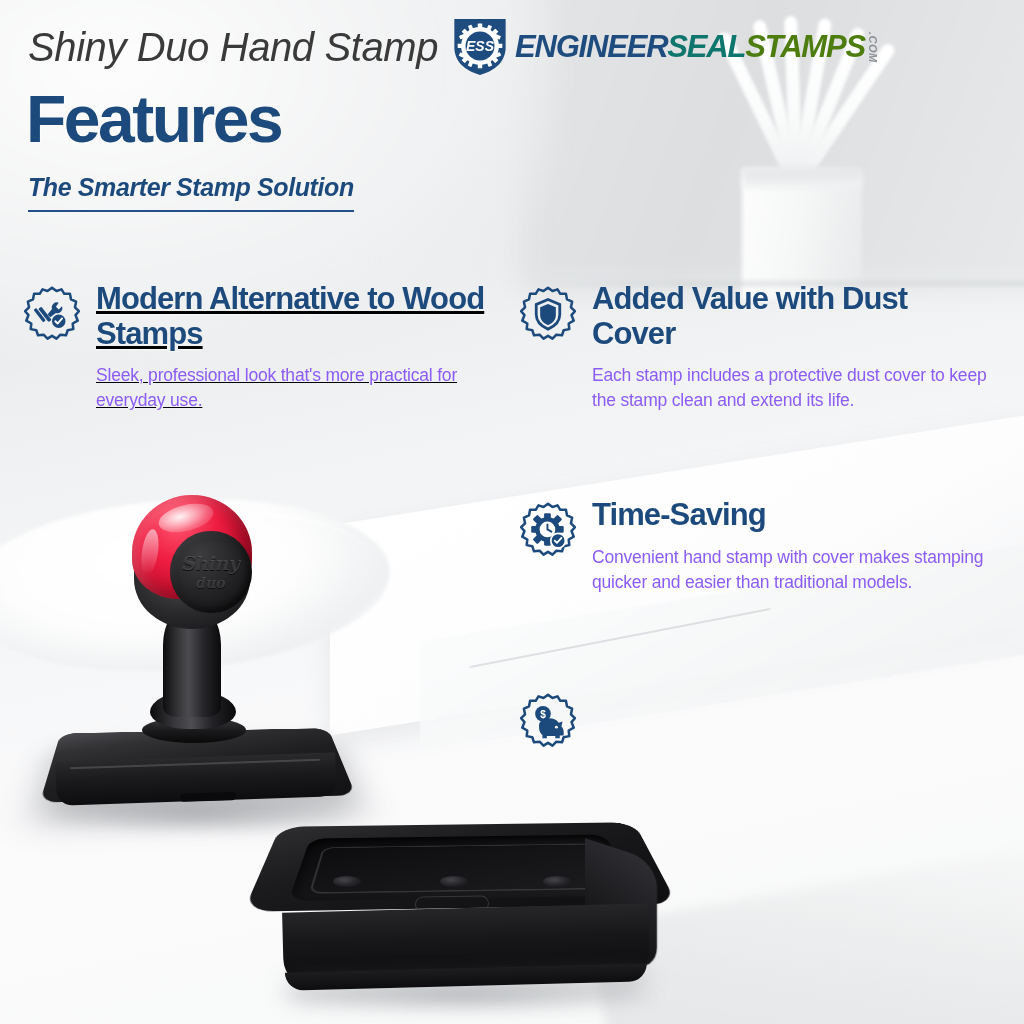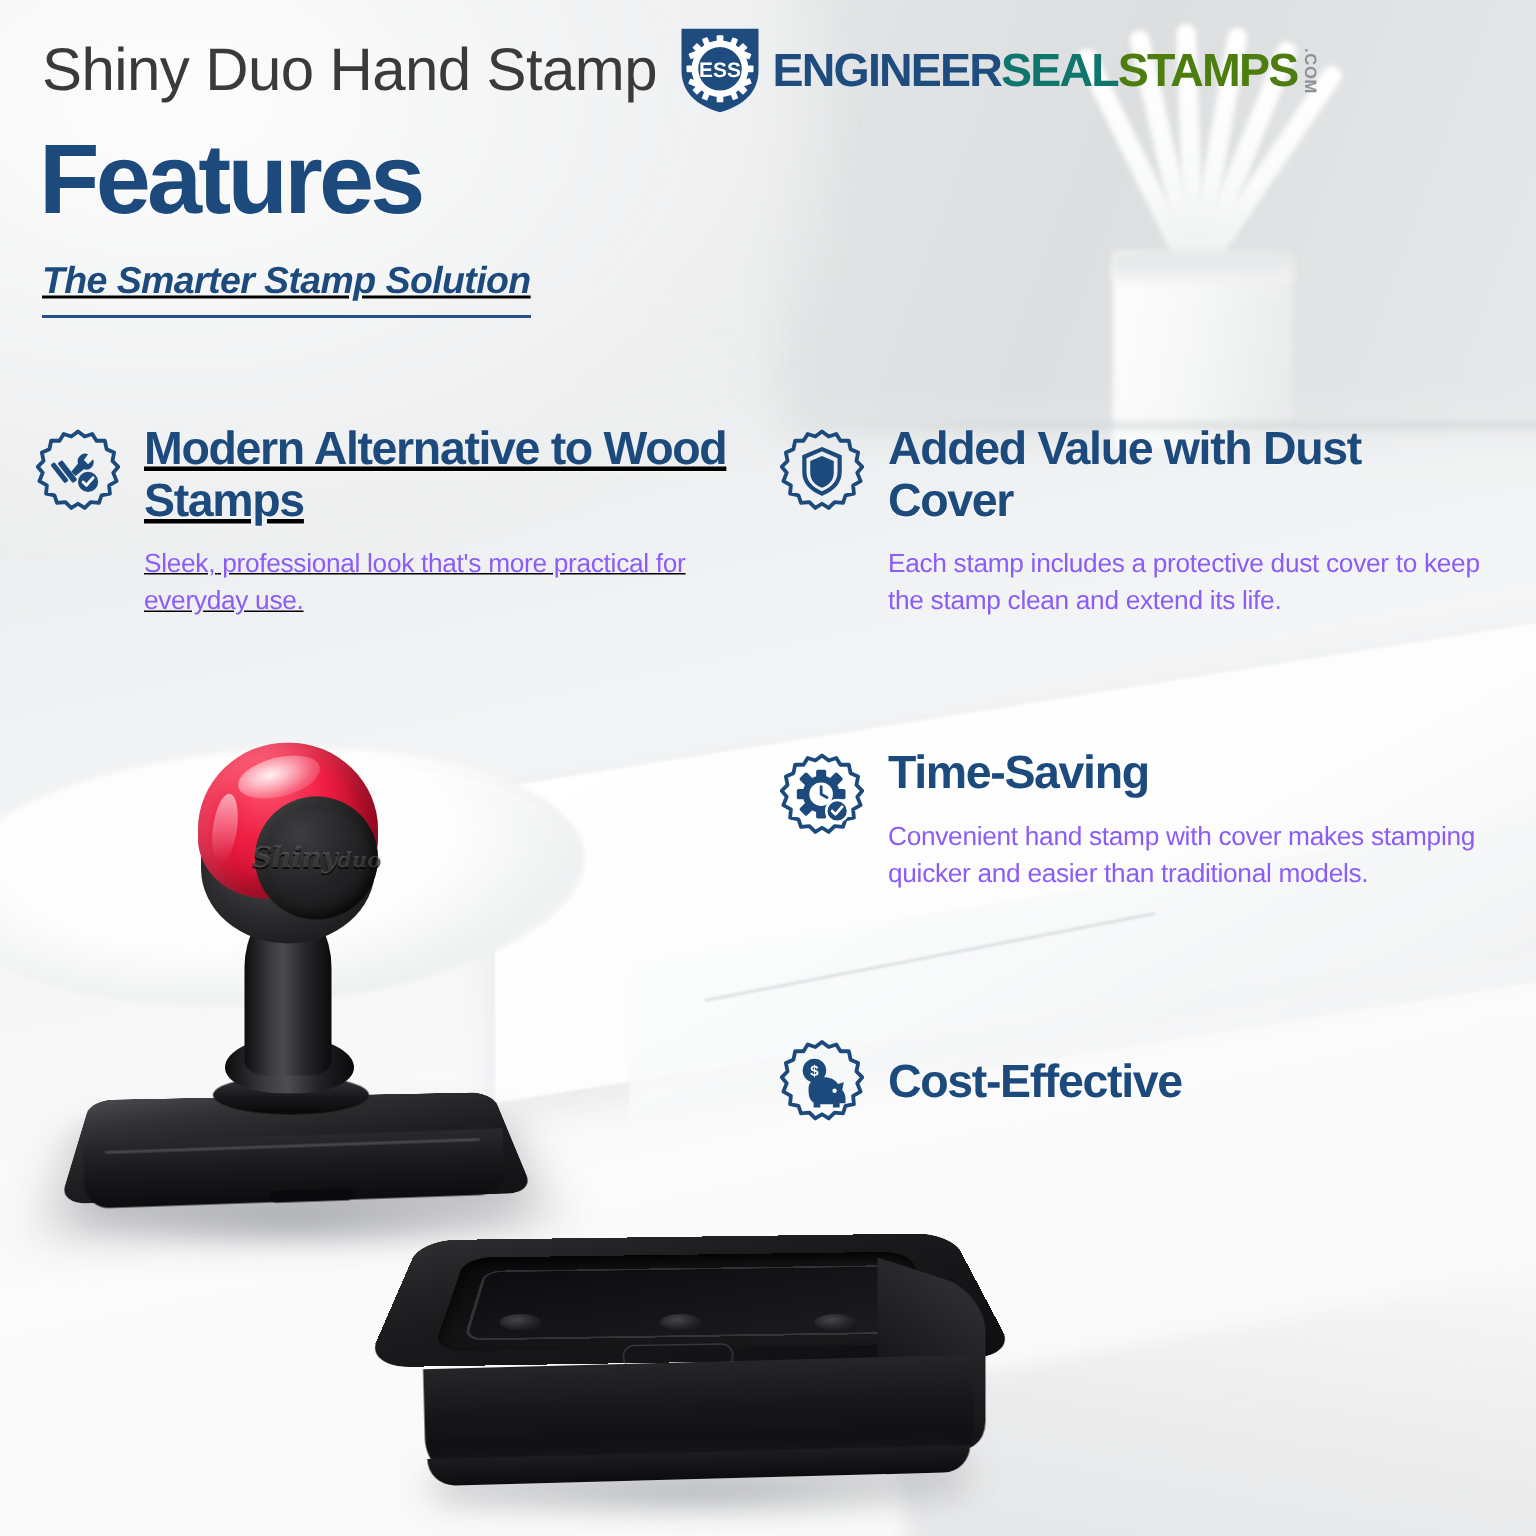--- a/index.html
+++ b/index.html
@@ -142,21 +142,21 @@
   .knob-lower {
     position: absolute; left: 104px; top: 72px; width: 116px; height: 62px;
     background: radial-gradient(ellipse at 40% 20%, #4a4a4c 0%, #2b2b2d 45%, #121214 100%);
     border-radius: 0 0 58px 58px / 0 0 50px 50px;
   }
   .knob-cap {
     position: absolute; left: 140px; top: 36px; width: 82px; height: 82px;
     background: radial-gradient(circle at 36% 30%, #3d3d40 0%, #242426 48%, #0f0f11 100%);
     border-radius: 50%;
     box-shadow: inset -3px -3px 8px rgba(0,0,0,.7), inset 2px 2px 6px rgba(120,120,125,.25);
-    display: flex; flex-direction: row; align-items: center; justify-content: center;
+    display: flex; flex-direction: column; align-items: center; justify-content: center;
   }
   .cap-brand {
     font-family: "DejaVu Serif", serif;
     font-style: italic;
     font-weight: bold;
     color: rgba(120,120,126,.40);
     text-shadow: 0 1px 0 rgba(0,0,0,.7);
     line-height: 1;
   }
   .cap-brand.b1 { font-size: 19px; letter-spacing: -0.5px; }
@@ -262,21 +262,21 @@
     box-shadow: 0 10px 22px rgba(120,124,128,.35);
   }
   .cover-shadow {
     position: absolute; left: 18px; top: 198px; width: 390px; height: 36px;
     background: radial-gradient(ellipse at 50% 50%, rgba(120,125,130,.40) 0%, rgba(120,125,130,0) 72%);
     filter: blur(7px);
   }
 
   
   .header { position: absolute; left: 0; top: 0; width: 1024px; padding: 18px 28px 0 28px; }
-  .title-row { display: flex; align-items: center; gap: 14px; }
+  .title-row { display: flex; align-items: center; gap: 14px; font-style: italic; }
   .product-title {
     font-size: 40px;
     font-weight: 300;
     color: #3a3a3a;
     letter-spacing: -0.4px;
     white-space: nowrap;
     line-height: 1.1;
   }
   .logo { display: flex; align-items: center; gap: 7px; }
   .logo-badge { width: 56px; height: 58px; flex: 0 0 auto; }
@@ -303,21 +303,21 @@
   .features-word {
     font-size: 66px;
     font-weight: bold;
     color: #1d4a7c;
     letter-spacing: -2.5px;
     line-height: .96;
     margin-top: 12px;
     margin-left: -2px;
     text-shadow: 1px 1px 0 rgba(255,255,255,.5);
   }
-  .subtitle-wrap { margin-top: 22px; display: inline-block; text-decoration: underline; }
+  .subtitle-wrap { margin-top: 22px; display: inline-block; }
   .subtitle {
     font-size: 25px;
     font-weight: bold;
     font-style: italic;
     color: #1d4a7c;
     letter-spacing: -0.4px;
     padding-bottom: 8px;
   }
   .subtitle-rule { height: 2px; background: #23508a; width: 100%; }
 
@@ -488,23 +488,20 @@
   <div class="feature f4">
     <svg class="f-icon" viewBox="0 0 100 100">
       <path d="M50 3 L58 9 L67 6 L72 14 L82 14 L84 24 L93 28 L91 38 L98 45 L92 52 L96 62 L87 67 L88 77 L78 79 L75 88 L65 87 L58 94 L50 89 L42 94 L35 87 L25 88 L22 79 L12 77 L13 67 L4 62 L8 52 L2 45 L9 38 L7 28 L16 24 L18 14 L28 14 L33 6 L42 9 Z" fill="none" stroke="#1d4a7c" stroke-width="4.5" stroke-linejoin="round"></path>
       <circle cx="41" cy="37" r="14" fill="#1d4a7c"></circle>
       <text x="41" y="44" text-anchor="middle" font-family="Liberation Sans, sans-serif" font-size="18" font-weight="bold" fill="#ffffff">$</text>
       <path d="M34 58 C34 50 42 45 52 45 C60 45 66 48 69 53 L76 51 L74 60 C77 63 78 67 78 70
                L78 76 L71 76 L71 81 L63 81 L63 77 L48 77 L48 81 L40 81 L40 75
                C35 72 34 66 34 60 Z" fill="#1d4a7c"></path>
       <circle cx="65" cy="61" r="2.6" fill="#ffffff"></circle>
     </svg>
-    <div class="f-body">
-      <div class="f-title">Cost-Effective</div>
-    </div>
   </div>
 
   <div class="stamp">
     <div class="stamp-shadow"></div>
     <div class="base-top"></div>
     <div class="base-front"></div>
     <div class="base-seam"></div>
     <div class="base-notch"></div>
     <div class="collar"></div>
     <div class="neck-flare"></div>

